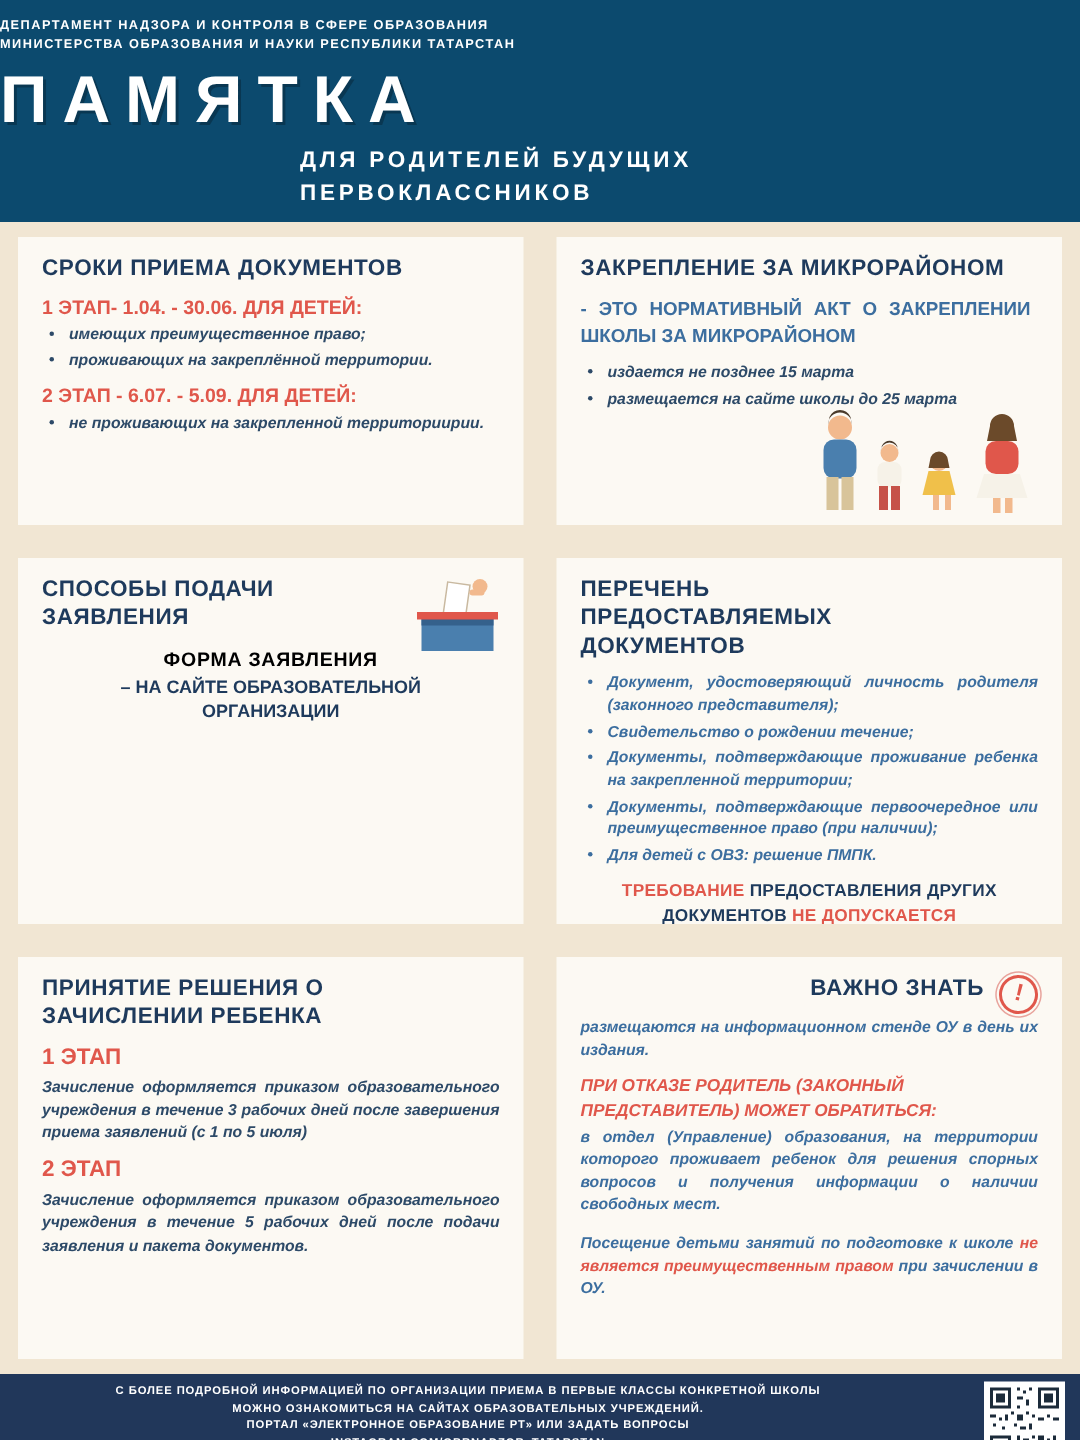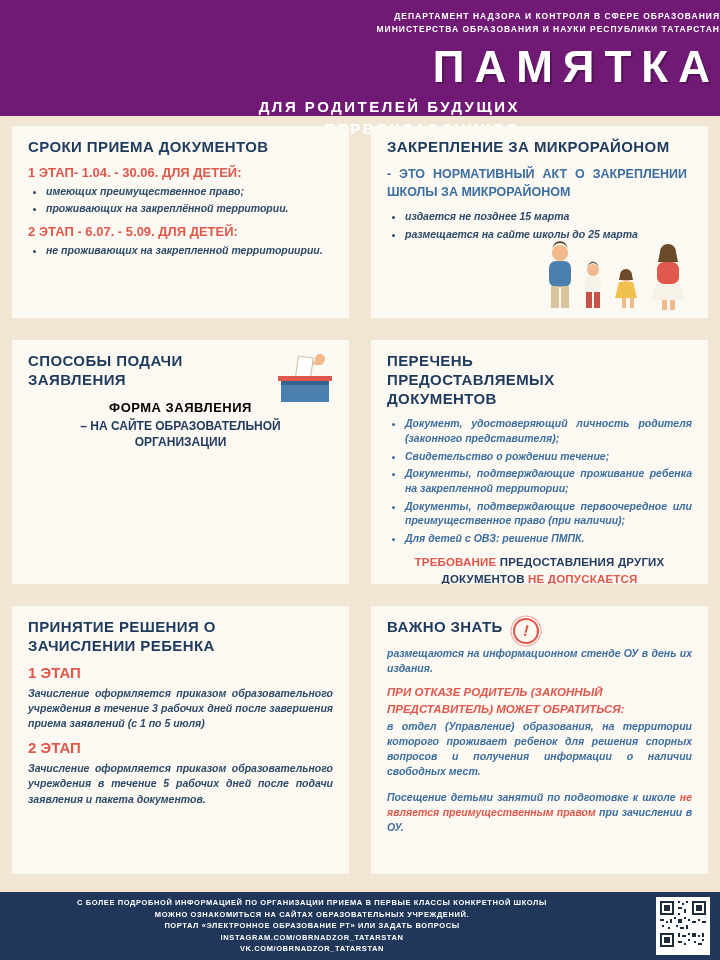--- a/index.html
+++ b/index.html
@@ -6,22 +6,22 @@
   html, body { margin: 0; padding: 0; background: #e8e0d2; }
   .page {
     width: 720px; height: 960px;
     background: #f1e6d3;
     font-family: "Liberation Sans", sans-serif;
     display: flex; flex-direction: column;
     overflow: hidden;
   }
   
   .header {
-    height: 116px; background: #701a75; color: #fff;
-    text-align: right; padding-top: 10px; flex: 0 0 auto;
+    height: 148px; background: #0c4a6e; color: #fff;
+    text-align: left; padding-top: 10px; flex: 0 0 auto;
   }
   .dept-line { font-size: 8.5px; font-weight: bold; letter-spacing: 1px; line-height: 1.5; }
   .main-title {
     font-size: 44px; font-weight: bold; letter-spacing: 10px;
     margin: 6px 0 4px; text-shadow: 2px 2px 0 rgba(0,0,0,0.25);
   }
   .subtitle {
     font-size: 15px; font-weight: bold; letter-spacing: 2.5px;
     max-width: 320px; margin: 0 auto; line-height: 1.5;
   }
@@ -64,21 +64,21 @@
   .req-note {
     text-align: center; font-size: 11.5px; font-weight: bold;
     line-height: 1.5; margin-top: 8px; letter-spacing: 0.2px;
   }
   .red { color: #e0574b; }
   .navy { color: #1e3a5c; }
   .blue-i { color: #3c6e9f; font-style: italic; font-weight: bold; }
   .vz-heading { color: #e0574b; font-size: 11.5px; font-weight: bold; font-style: italic; line-height: 1.4; margin-top: 8px; }
   .vz-body { color: #3c6e9f; font-size: 10.5px; font-weight: bold; font-style: italic; line-height: 1.45; text-align: justify; margin-top: 2px; }
   .vz-mixed { margin-top: 10px; font-size: 10.5px; font-weight: bold; font-style: italic; line-height: 1.45; text-align: justify; }
-  .title-row { display: flex; align-items: flex-start; gap: 10px; }
+  .title-row { display: flex; align-items: flex-start; gap: 10px; justify-content: flex-end; }
   .excl-icon {
     width: 26px; height: 26px; border: 2px solid #e0574b; border-radius: 50%;
     color: #e0574b; font-weight: bold; font-size: 16px;
     display: flex; align-items: center; justify-content: center;
     transform: rotate(14deg); flex: 0 0 auto;
     box-shadow: 0 0 0 1.5px #fcf9f3, 0 0 0 2.5px #e8a39c;
   }
   .family-illustration { position: absolute; right: 10px; bottom: 6px; }
   .box-illustration { position: absolute; right: 12px; top: 12px; }
   .title-narrow { max-width: 230px; }

